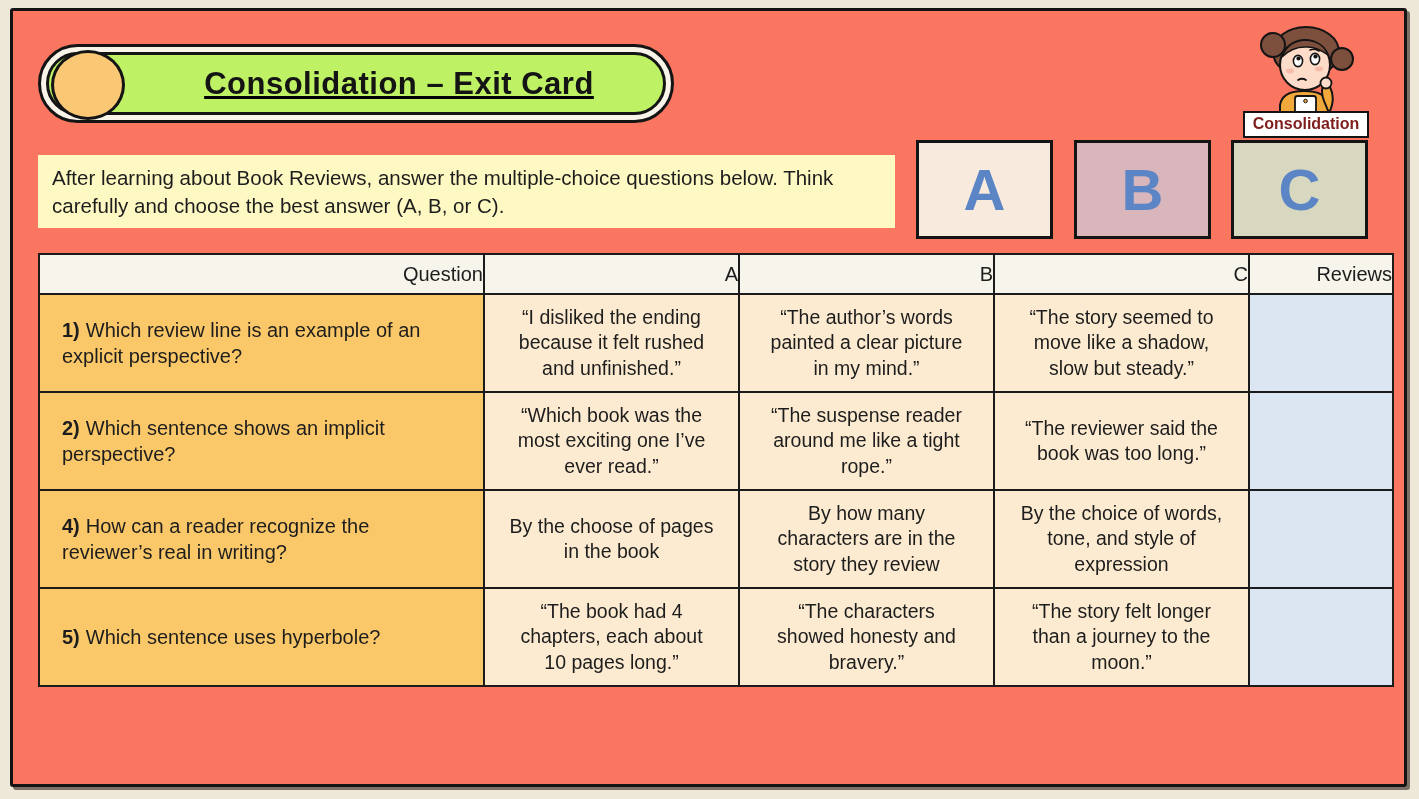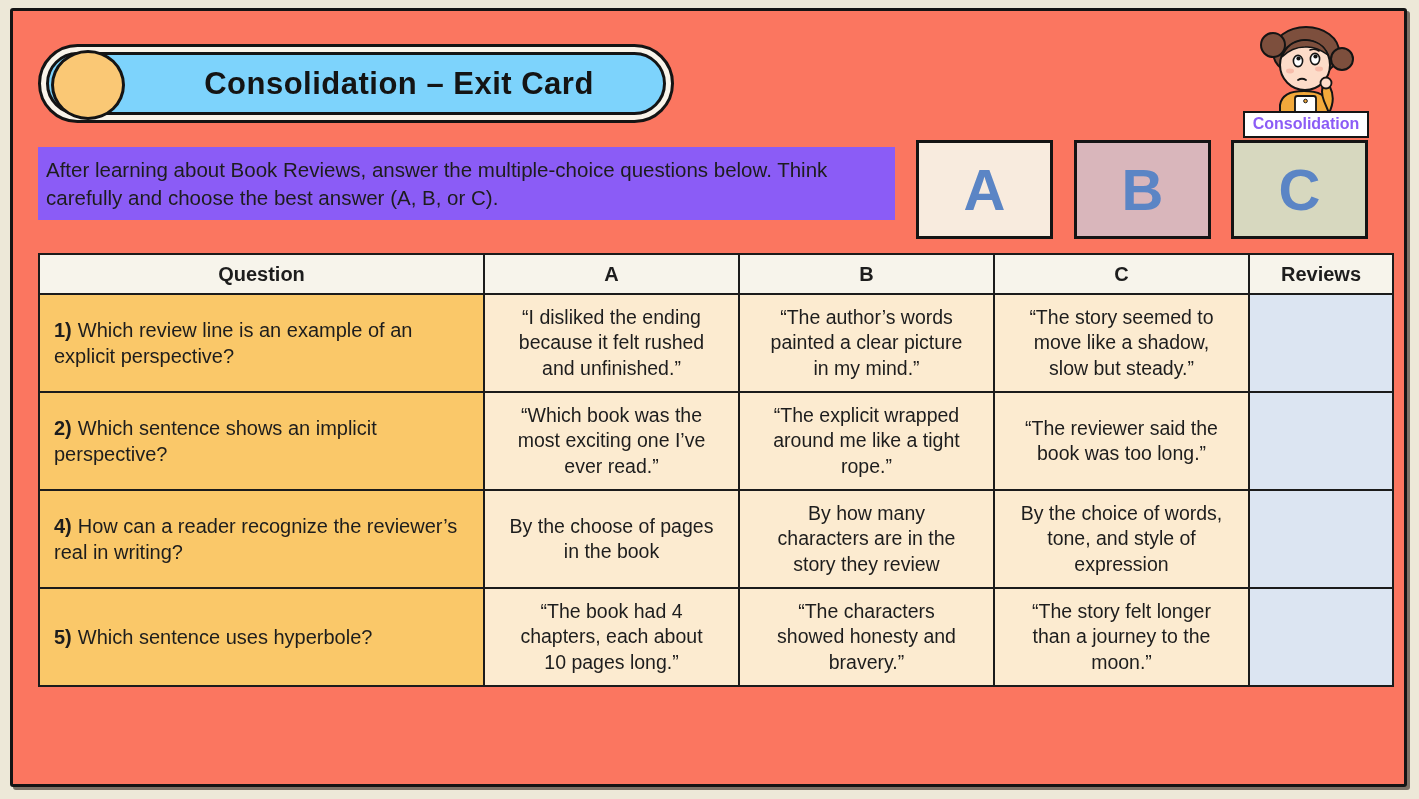--- a/index.html
+++ b/index.html
@@ -25,25 +25,26 @@
     position: absolute;
     left: 25px; top: 33px;
     width: 636px; height: 79px;
     background: #F9F4EA;
     border: 3px solid #141414;
     border-radius: 44px;
     padding: 5px;
   }
   .title-pill-inner {
     width: 100%; height: 100%;
-    background: #7dd3fc;
+    background: #bef264;
     border: 3px solid #141414;
     border-radius: 36px;
     display: flex;
     align-items: center;
+    text-decoration: underline;
   }
   .title-circle {
     position: absolute;
     left: 10px; top: 3px;
     width: 74px; height: 70px;
     background: #FAC875;
     border: 3px solid #141414;
     border-radius: 50%;
   }
   .title-text {
@@ -64,33 +65,33 @@
     text-align: center;
   }
   .character-svg { display: block; margin: 0 auto; }
   .character-label {
     position: relative;
     margin-top: -6px;
     background: #FFFFFF;
     border: 2px solid #141414;
     font-size: 16px;
     font-weight: bold;
-    color: #8b5cf6;
+    color: #7f1d1d;
     padding: 2px 6px 3px 6px;
     display: inline-block;
     min-width: 126px;
   }
 
   
   .instructions {
     position: absolute;
-    left: 25px; top: 136px;
+    left: 25px; top: 144px;
     width: 857px; height: 73px;
-    background: #8b5cf6;
-    padding: 10px 8px;
+    background: #fef9c3;
+    padding: 10px 14px;
     font-size: 20.5px;
     line-height: 1.32;
     color: #1d1d1d;
     display: flex;
     align-items: center;
   }
 
   
   .letter-cards { position: absolute; top: 129px; left: 903px; }
   .letter-card {
@@ -120,31 +121,31 @@
   }
   .quiz-table th, .quiz-table td {
     border: 2px solid #1b1b1b;
     color: #1d1d1d;
     overflow: hidden;
   }
   .quiz-table th {
     background: #F7F4EB;
     height: 40px;
     font-size: 20px;
-    font-weight: bold;
-    text-align: center;
+    font-weight: normal;
+    text-align: right;
   }
   .quiz-table td { height: 98px; }
   td.q-cell {
     background: #FAC869;
     font-size: 20px;
     line-height: 1.3;
     text-align: left;
     vertical-align: middle;
-    padding: 6px 14px;
+    padding: 6px 22px;
   }
   .qnum { font-weight: bold; margin-right: 6px; }
   td.opt-cell {
     background: #FCEBD0;
     font-size: 19.5px;
     line-height: 1.3;
     text-align: center;
     vertical-align: middle;
     padding: 4px 24px;
   }
@@ -230,21 +231,21 @@
     <tr>
       <td class="q-cell"><b class="qnum">1)</b><span>Which review line is an example of an explicit perspective?</span></td>
       <td class="opt-cell">“I disliked the ending because it felt rushed and unfinished.”</td>
       <td class="opt-cell">“The author’s words painted a clear picture in my mind.”</td>
       <td class="opt-cell">“The story seemed to move like a shadow, slow but steady.”</td>
       <td class="ans-cell"></td>
     </tr>
     <tr>
       <td class="q-cell"><b class="qnum">2)</b><span>Which sentence shows an implicit perspective?</span></td>
       <td class="opt-cell">“Which book was the most exciting one I’ve ever read.”</td>
-      <td class="opt-cell">“The explicit wrapped around me like a tight rope.”</td>
+      <td class="opt-cell">“The suspense reader around me like a tight rope.”</td>
       <td class="opt-cell">“The reviewer said the book was too long.”</td>
       <td class="ans-cell"></td>
     </tr>
     <tr>
       <td class="q-cell"><b class="qnum">4)</b><span>How can a reader recognize the reviewer’s real in writing?</span></td>
       <td class="opt-cell">By the choose of pages in the book</td>
       <td class="opt-cell">By how many characters are in the story they review</td>
       <td class="opt-cell">By the choice of words, tone, and style of expression</td>
       <td class="ans-cell"></td>
     </tr>

